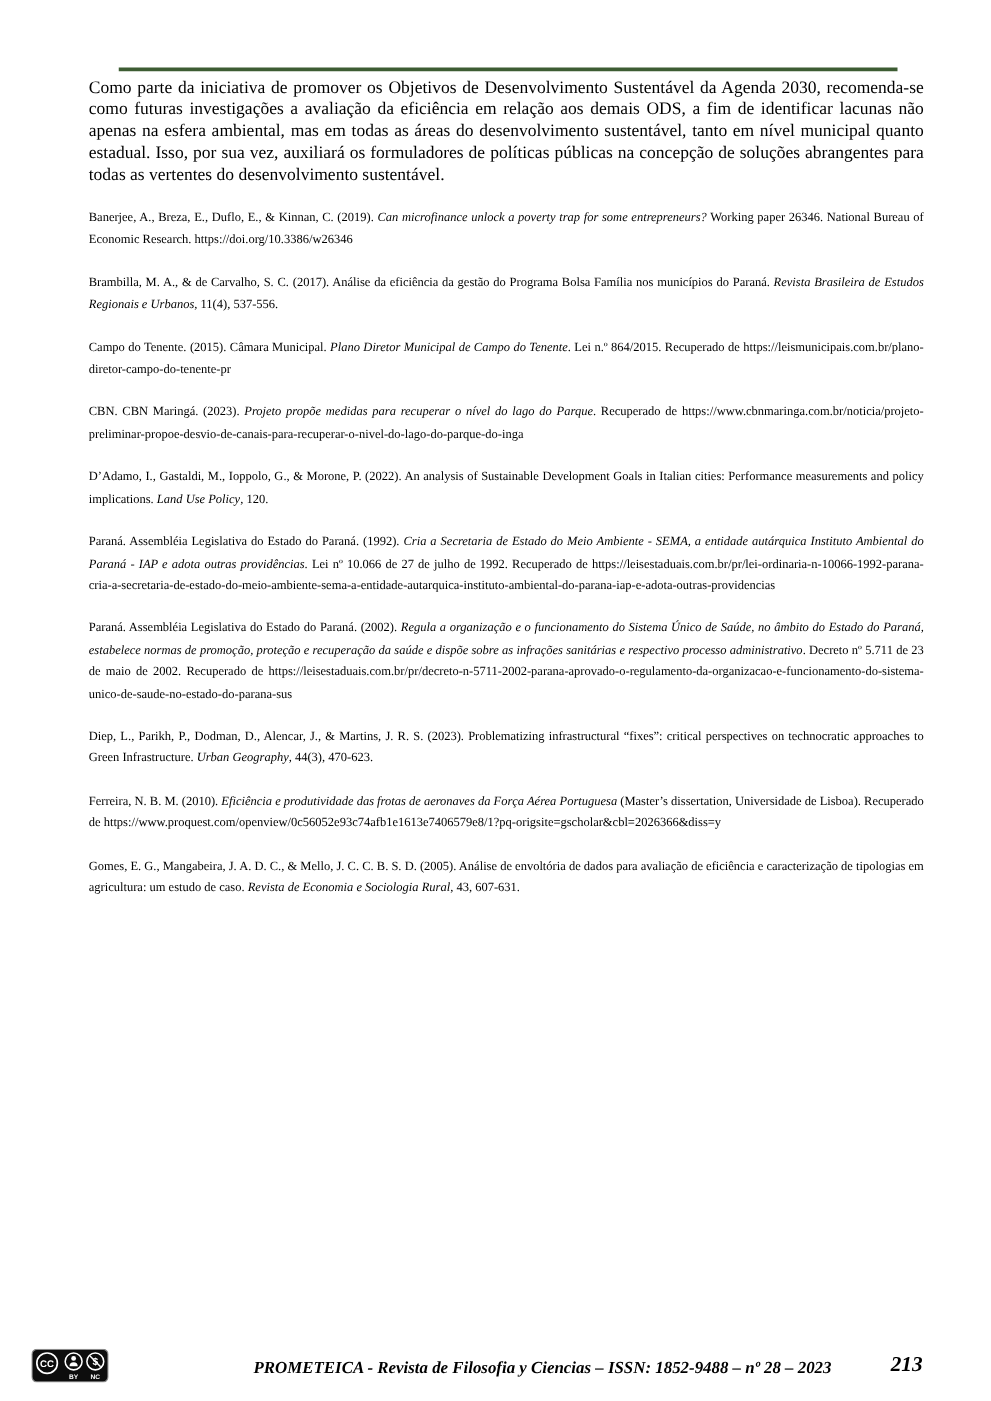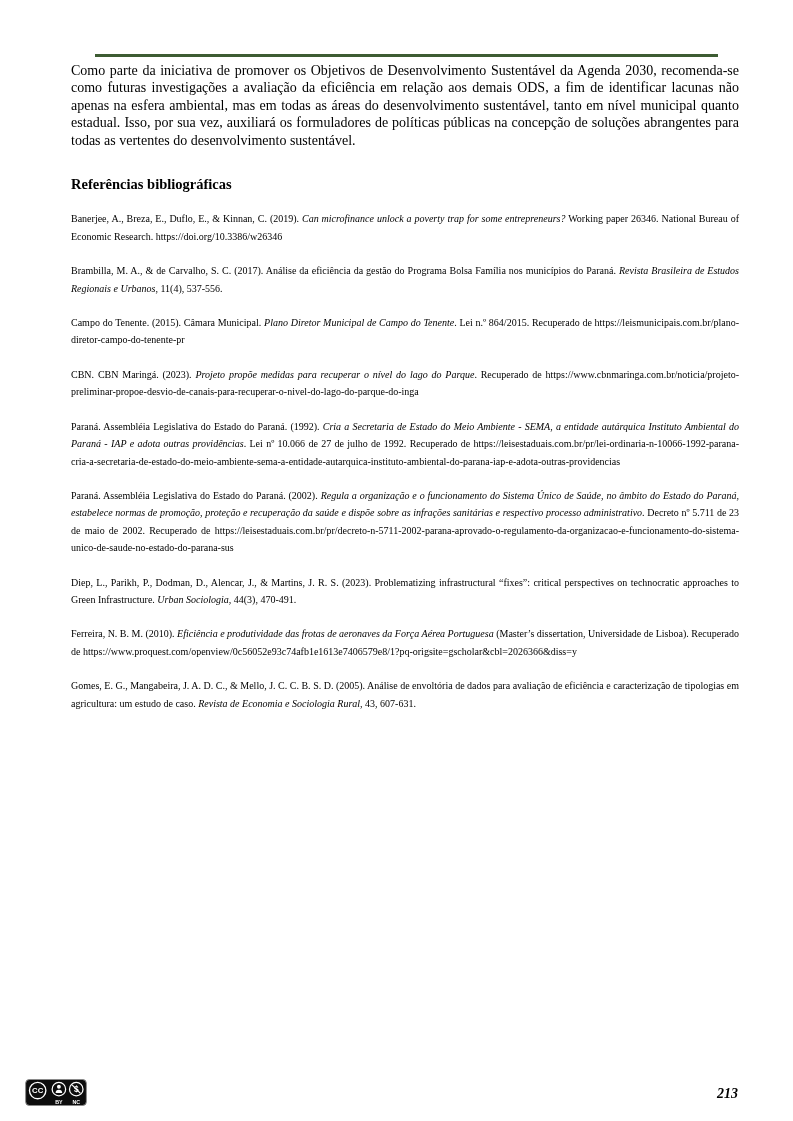--- a/index.html
+++ b/index.html
@@ -59,45 +59,45 @@
     text-align: center;
     font-size: 13.5px;
     font-weight: bold;
     font-style: italic;
     white-space: nowrap;
   }
   .page-num {
     position: absolute;
     right: 55px;
     bottom: 19px;
-    font-size: 14px;
+    font-size: 17px;
     font-weight: bold;
     font-style: italic;
   }
 </style>
 </head>
 <body>
 
 <div class="page">
 
   <div class="content">
     <div class="rule" style="background-color: rgb(61, 92, 51);"></div>
 
     <p class="para">Como parte da iniciativa de promover os Objetivos de Desenvolvimento Sustentável da Agenda 2030, recomenda-se como futuras investigações a avaliação da eficiência em relação aos demais ODS, a fim de identificar lacunas não apenas na esfera ambiental, mas em todas as áreas do desenvolvimento sustentável, tanto em nível municipal quanto estadual. Isso, por sua vez, auxiliará os formuladores de políticas públicas na concepção de soluções abrangentes para todas as vertentes do desenvolvimento sustentável.</p>
 
-    <h2 class="heading">Referências bibliográficas</h2>
 
     <div id="references-list">
         <p class="ref"><span>Banerjee, A., Breza, E., Duflo, E., &amp; Kinnan, C. (2019). </span><span class="it">Can microfinance unlock a poverty trap for some entrepreneurs?</span><span> Working paper 26346. National Bureau of Economic Research. https://doi.org/10.3386/w26346</span></p>
         <p class="ref"><span>Brambilla, M. A., &amp; de Carvalho, S. C. (2017). Análise da eficiência da gestão do Programa Bolsa Família nos municípios do Paraná. </span><span class="it">Revista Brasileira de Estudos Regionais e Urbanos</span><span>, 11(4), 537-556.</span></p>
         <p class="ref"><span>Campo do Tenente. (2015). Câmara Municipal. </span><span class="it">Plano Diretor Municipal de Campo do Tenente</span><span>. Lei n.º 864/2015. Recuperado de https://leismunicipais.com.br/plano-diretor-campo-do-tenente-pr</span></p>
         <p class="ref"><span>CBN. CBN Maringá. (2023). </span><span class="it">Projeto propõe medidas para recuperar o nível do lago do Parque</span><span>. Recuperado de https://www.cbnmaringa.com.br/noticia/projeto-preliminar-propoe-desvio-de-canais-para-recuperar-o-nivel-do-lago-do-parque-do-inga</span></p>
+        <p class="ref"><span>D’Adamo, I., Gastaldi, M., Ioppolo, G., &amp; Morone, P. (2022). An analysis of Sustainable Development Goals in Italian cities: Performance measurements and policy implications. </span><span class="it">Land Use Policy</span><span>, 120.</span></p>
         <p class="ref"><span>Paraná. Assembléia Legislativa do Estado do Paraná. (1992). </span><span class="it">Cria a Secretaria de Estado do Meio Ambiente - SEMA, a entidade autárquica Instituto Ambiental do Paraná - IAP e adota outras providências</span><span>. Lei nº 10.066 de 27 de julho de 1992. Recuperado de https://leisestaduais.com.br/pr/lei-ordinaria-n-10066-1992-parana-cria-a-secretaria-de-estado-do-meio-ambiente-sema-a-entidade-autarquica-instituto-ambiental-do-parana-iap-e-adota-outras-providencias</span></p>
         <p class="ref"><span>Paraná. Assembléia Legislativa do Estado do Paraná. (2002). </span><span class="it">Regula a organização e o funcionamento do Sistema Único de Saúde, no âmbito do Estado do Paraná, estabelece normas de promoção, proteção e recuperação da saúde e dispõe sobre as infrações sanitárias e respectivo processo administrativo</span><span>. Decreto nº 5.711 de 23 de maio de 2002. Recuperado de https://leisestaduais.com.br/pr/decreto-n-5711-2002-parana-aprovado-o-regulamento-da-organizacao-e-funcionamento-do-sistema-unico-de-saude-no-estado-do-parana-sus</span></p>
-        <p class="ref"><span>Diep, L., Parikh, P., Dodman, D., Alencar, J., &amp; Martins, J. R. S. (2023). Problematizing infrastructural “fixes”: critical perspectives on technocratic approaches to Green Infrastructure. </span><span class="it">Urban Sociologia</span><span>, 44(3), 470-491.</span></p>
+        <p class="ref"><span>Diep, L., Parikh, P., Dodman, D., Alencar, J., &amp; Martins, J. R. S. (2023). Problematizing infrastructural “fixes”: critical perspectives on technocratic approaches to Green Infrastructure. </span><span class="it">Urban Geography</span><span>, 44(3), 470-623.</span></p>
         <p class="ref"><span>Ferreira, N. B. M. (2010). </span><span class="it">Eficiência e produtividade das frotas de aeronaves da Força Aérea Portuguesa</span><span> (Master’s dissertation, Universidade de Lisboa). Recuperado de https://www.proquest.com/openview/0c56052e93c74afb1e1613e7406579e8/1?pq-origsite=gscholar&amp;cbl=2026366&amp;diss=y</span></p>
         <p class="ref"><span>Gomes, E. G., Mangabeira, J. A. D. C., &amp; Mello, J. C. C. B. S. D. (2005). Análise de envoltória de dados para avaliação de eficiência e caracterização de tipologias em agricultura: um estudo de caso. </span><span class="it">Revista de Economia e Sociologia Rural</span><span>, 43, 607-631.</span></p>
       </div>
   </div>
 
   <svg class="footer-badge" viewBox="0 0 64 28" xmlns="http://www.w3.org/2000/svg">
     <rect x="0.5" y="0.5" width="63" height="27" rx="4" fill="#0d0d0d" stroke="#8a8a8a" stroke-width="1"></rect>
     <g>
       <circle cx="13" cy="12" r="8.5" fill="none" stroke="#ffffff" stroke-width="1.4"></circle>
       <text x="13" y="15" font-size="8" font-weight="bold" fill="#ffffff" text-anchor="middle" font-family="Liberation Sans, sans-serif">CC</text>
@@ -109,16 +109,17 @@
     </g>
     <g>
       <circle cx="53" cy="10.5" r="7" fill="none" stroke="#ffffff" stroke-width="1.3"></circle>
       <text x="53" y="13.5" font-size="8.5" font-weight="bold" fill="#ffffff" text-anchor="middle" font-family="Liberation Sans, sans-serif">$</text>
       <line x1="48.6" y1="6.1" x2="57.4" y2="14.9" stroke="#ffffff" stroke-width="1.2"></line>
     </g>
     <text x="35" y="25.5" font-size="5.5" font-weight="bold" fill="#ffffff" text-anchor="middle" font-family="Liberation Sans, sans-serif">BY</text>
     <text x="53" y="25.5" font-size="5.5" font-weight="bold" fill="#ffffff" text-anchor="middle" font-family="Liberation Sans, sans-serif">NC</text>
   </svg>
 
+  <div class="footer-text">PROMETEICA - Revista de Filosofia y Ciencias – ISSN: 1852-9488 – nº 28 – 2023</div>
 
   <div class="page-num">213</div>
 
 </div>
 
 </body></html>

